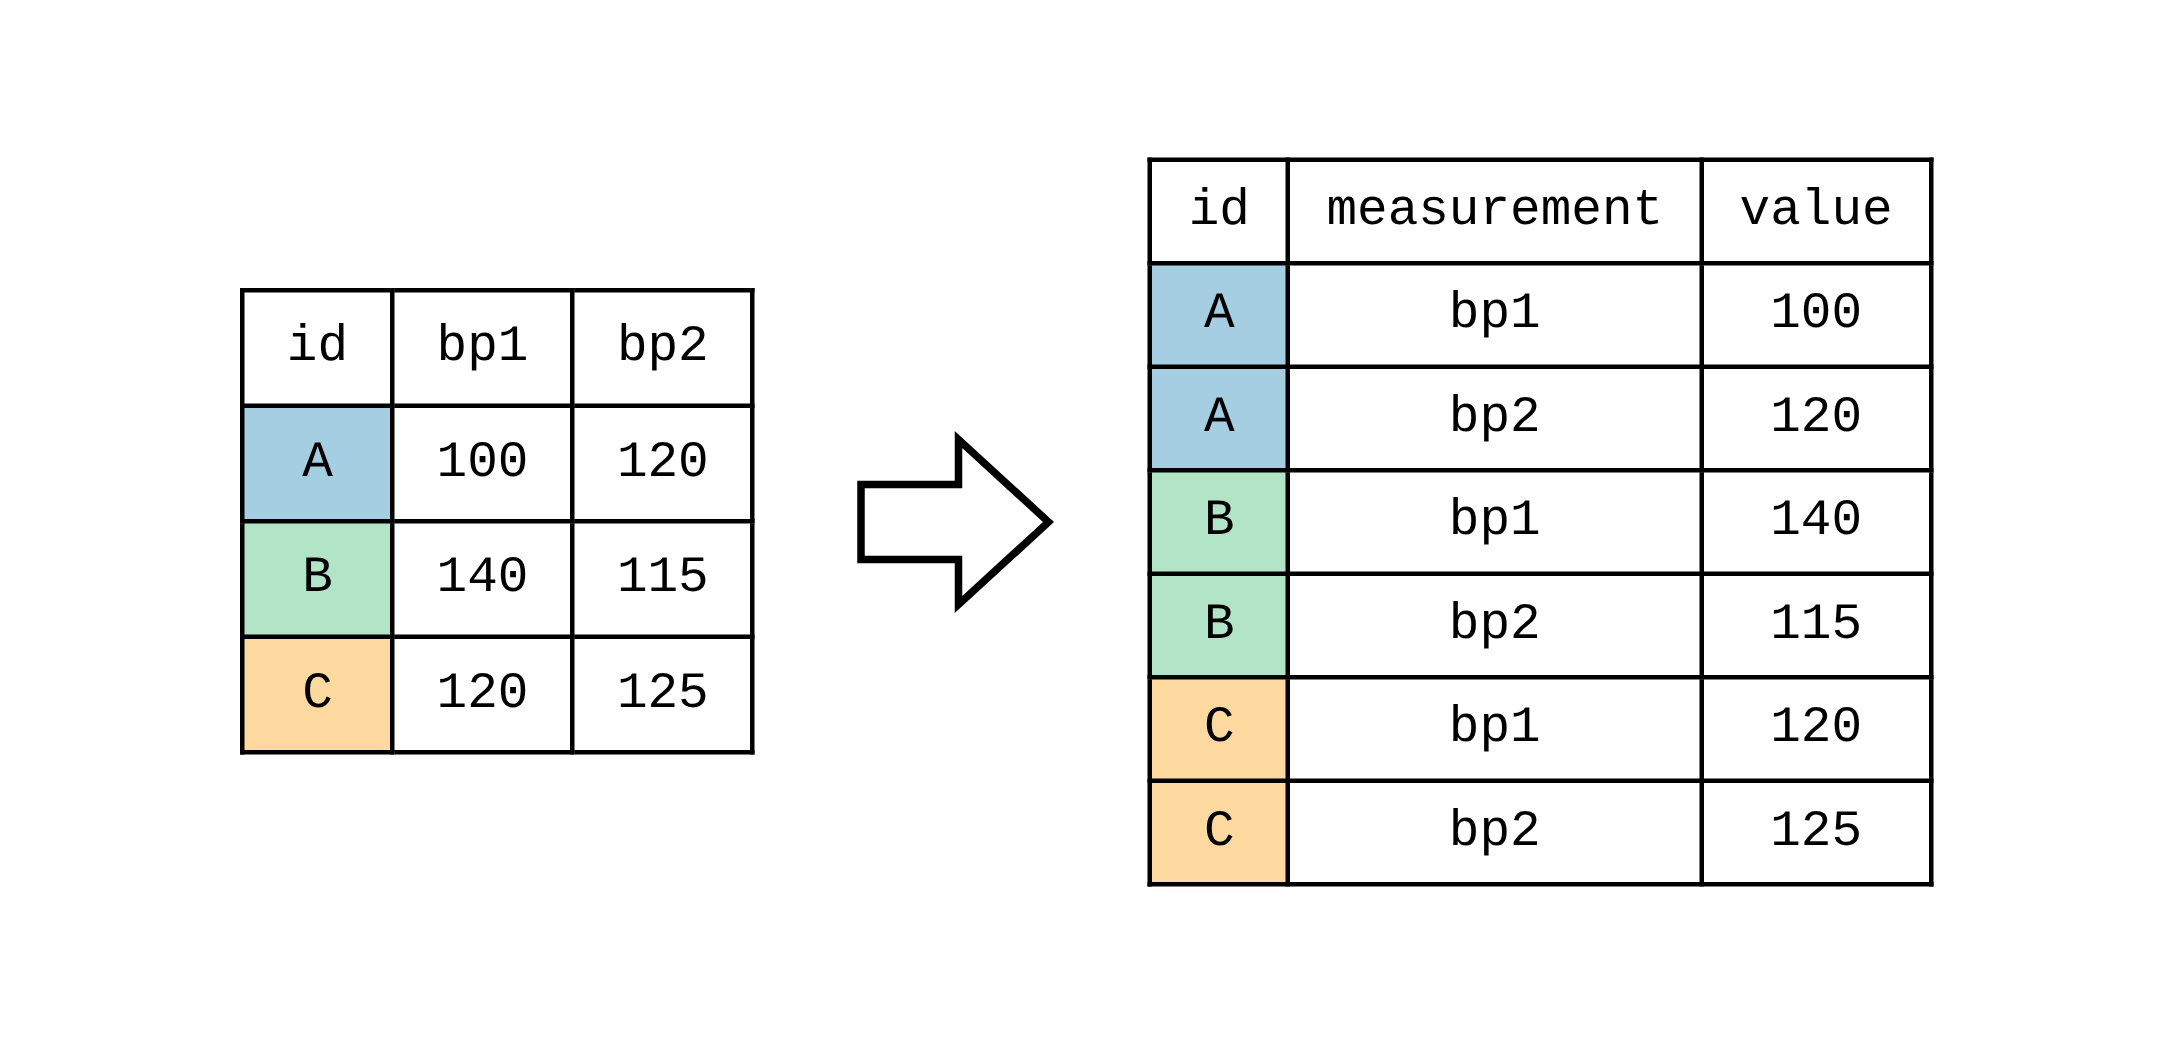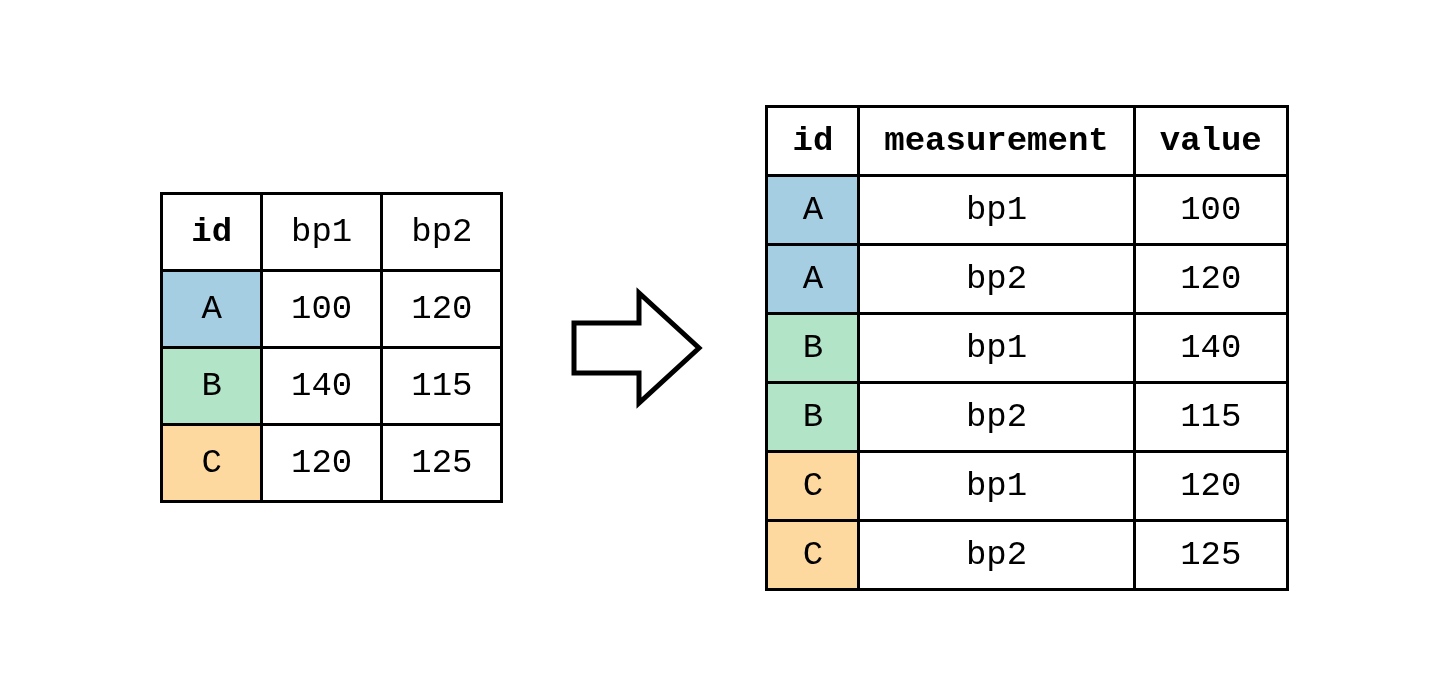--- a/index.html
+++ b/index.html
@@ -1,19 +1,19 @@
 <!DOCTYPE html>
 <html><head>
 <meta charset="utf-8">
 <style>
   html,body{margin:0;padding:0;background:#fff;font-family:ui-monospace,Menlo,Consolas,"Liberation Mono",monospace;}
   .stage{display:flex;align-items:center;justify-content:center;gap:56px;width:1449px;height:695px;}
   table{border-collapse:collapse;background:#fff;}
   th,td{border:3px solid #000;text-align:center;font-size:34px;padding:16px 24px;font-weight:400;}
-  th{font-weight:700;}
+  th{font-weight:400;}
   .wide th,.wide td{padding:18px 28px;}
   .long th,.long td{padding:14px 24px;}
   .c-blue{background:#a6cee3;}
   .c-green{background:#b2e5c8;}
   .c-orange{background:#fdd9a0;}
   .arrow-wrap{display:flex;align-items:center;justify-content:center;}
   svg.arrow{width:150px;height:150px;}
 </style>
 </head>
 <body>

